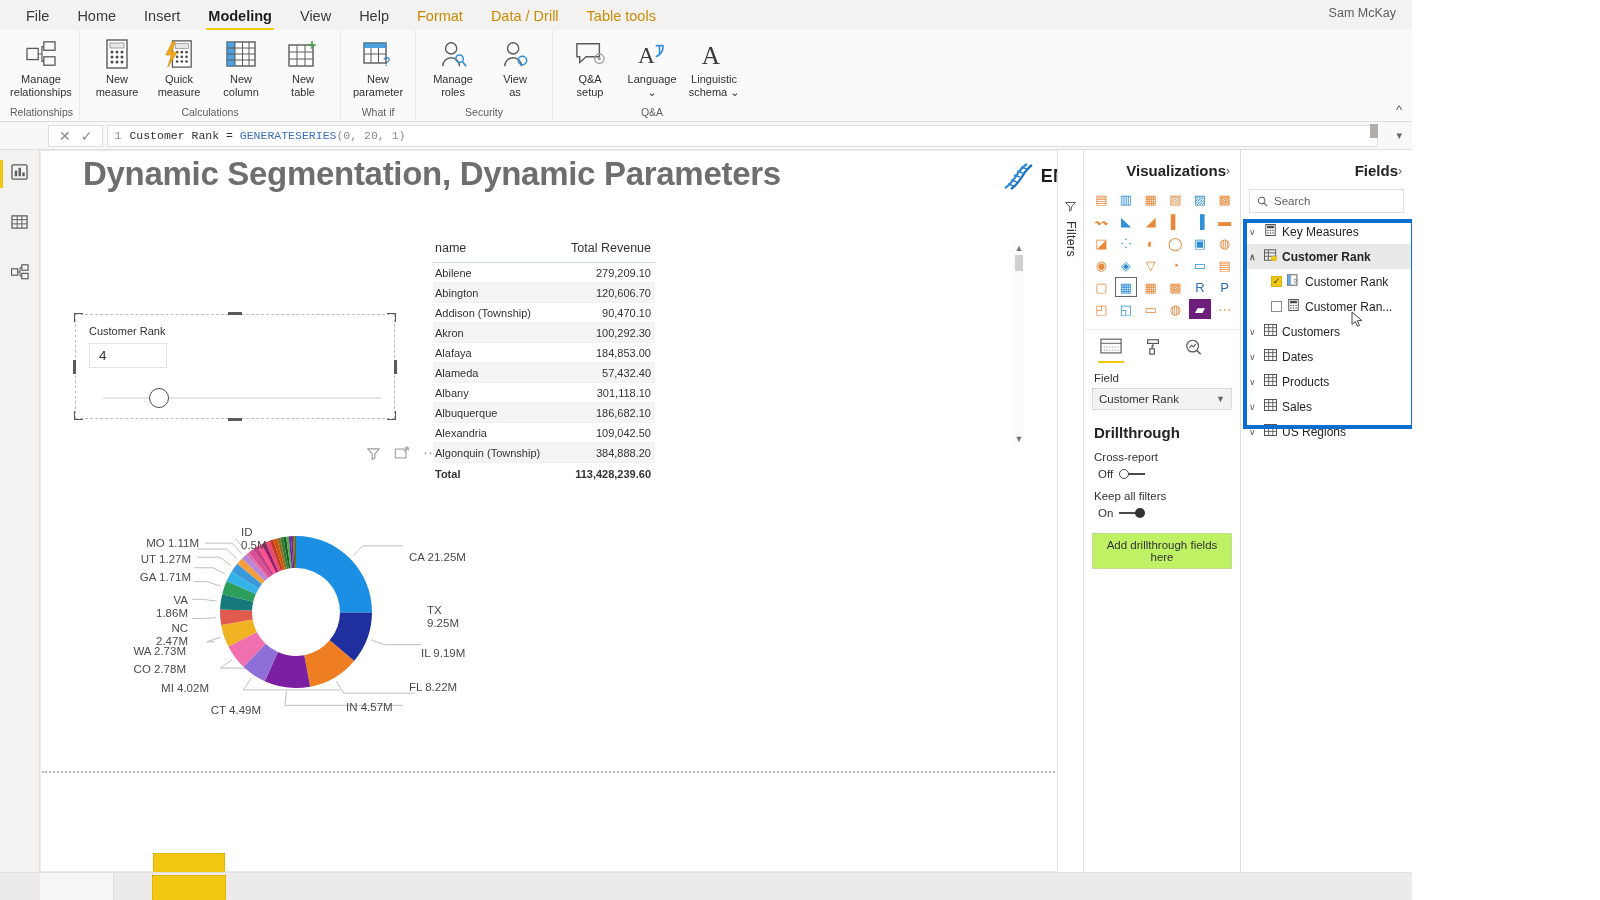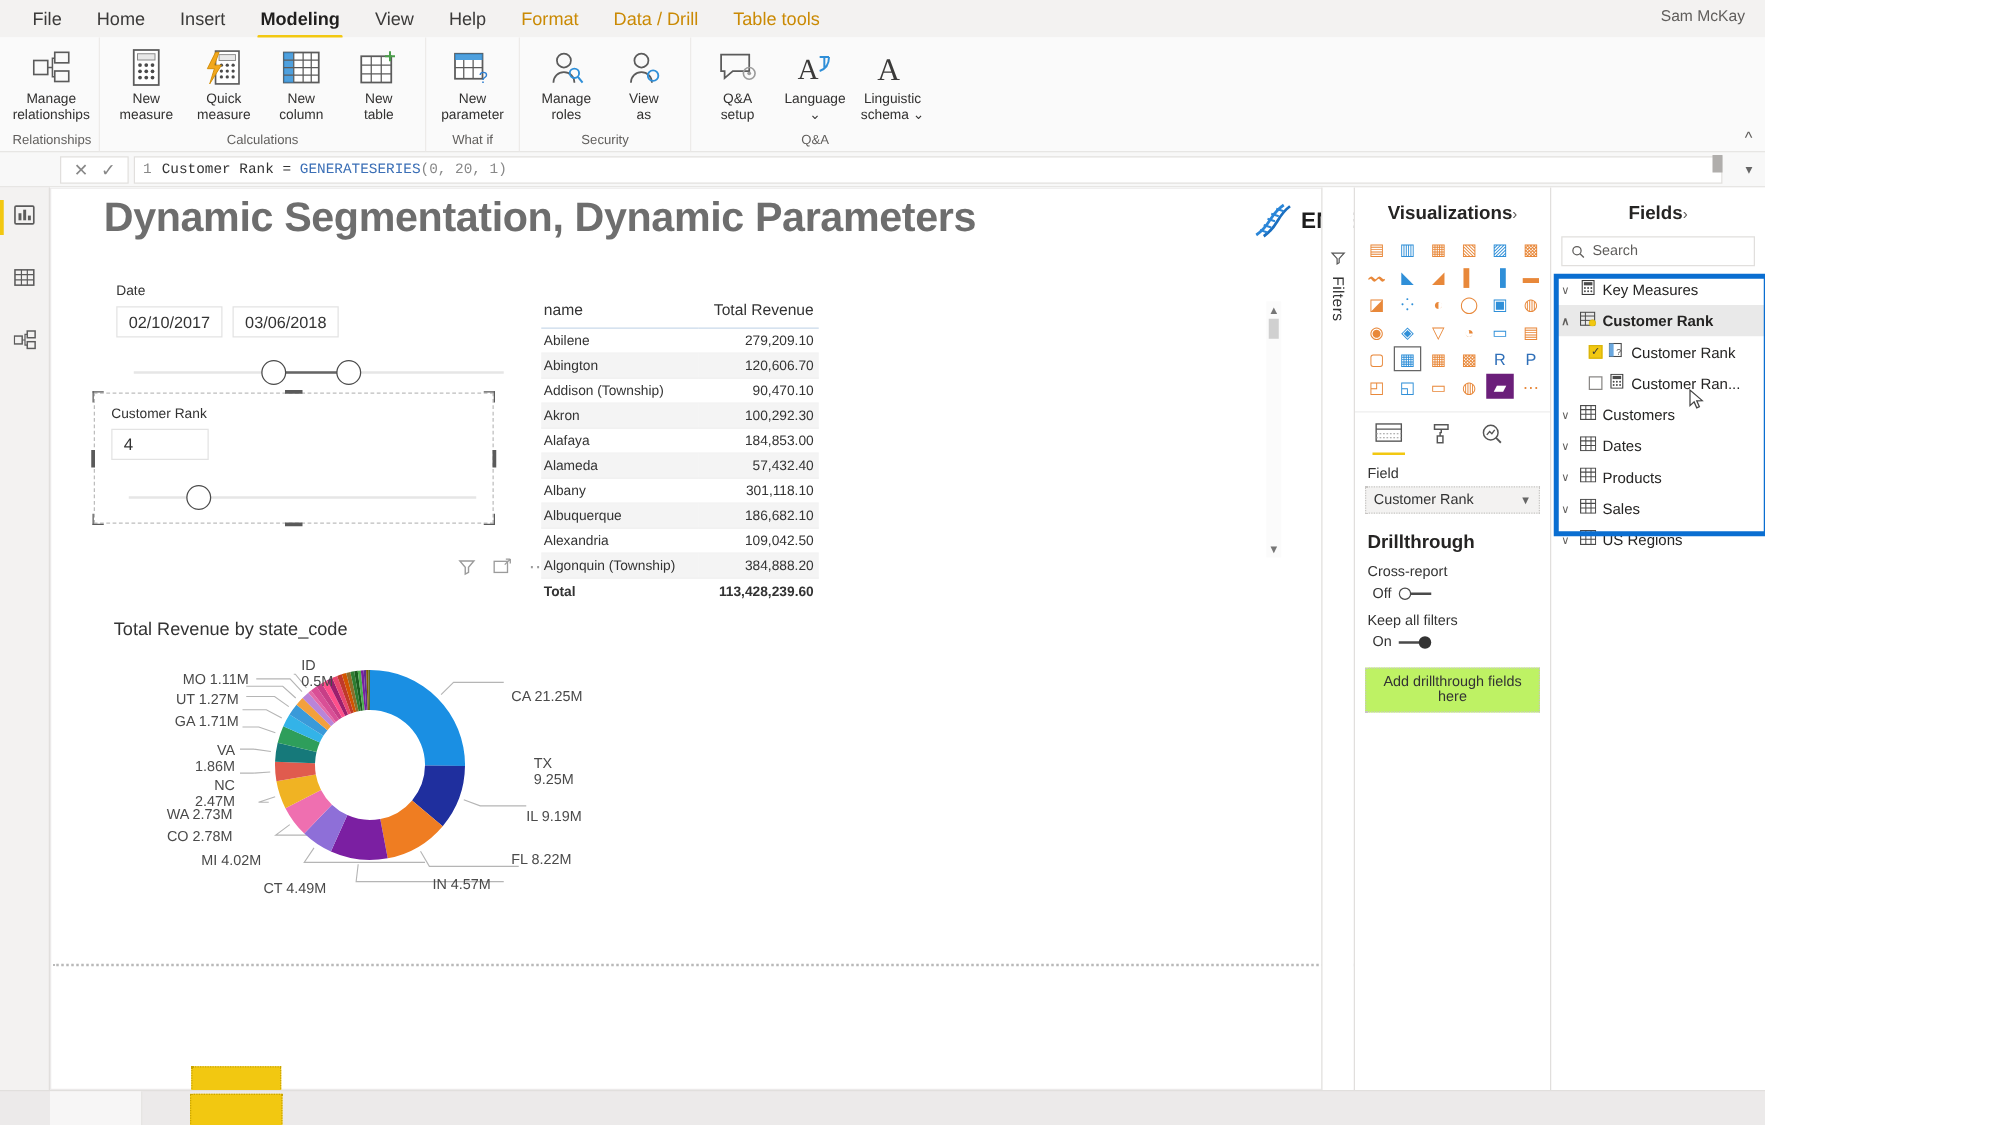--- a/index.html
+++ b/index.html
@@ -210,21 +210,21 @@
   
   .pane-viz {
     position:absolute; right:172px; top:150px; width:157px; bottom:28px;
     background:#fff; border-left:1px solid #e1dfdd; overflow:hidden;
   }
   .pane-fields {
     position:absolute; right:0; top:150px; width:172px; bottom:28px;
     background:#fff; border-left:1px solid #e1dfdd; overflow:hidden;
   }
   .pane-head {
-    display:flex; align-items:center; justify-content:center;
+    display:flex; align-items:center; justify-content:flex-end;
     padding:12px 10px 10px 10px;
   }
   .pane-head .t { font-size:15px; font-weight:bold; color:#252423; }
   .pane-head .c { font-size:12px; color:#605e5c; }
 
   .viz-grid {
     display:grid; grid-template-columns:repeat(6, 1fr); gap:2px;
     padding:0 4px 4px 6px;
   }
   .viz-cell {
@@ -567,33 +567,20 @@
             <line x1="15" y1="14" x2="21" y2="16"></line>
             <line x1="18" y1="10" x2="24" y2="12"></line>
             <line x1="22" y1="6" x2="28" y2="8"></line>
           </g>
         </svg>
         <div class="brand-txt">
           <span class="e">ENTERPRISE</span><span>&nbsp;</span><span class="d">DNA</span>
         </div>
       </div>
 
-      <div class="slicer-date">
-        <div class="slicer-lbl">Date</div>
-        <div class="date-boxes">
-          <div class="date-box">02/10/2017</div>
-          <div class="date-box">03/06/2018</div>
-        </div>
-        <div class="slider-track">
-          <div class="line"></div>
-          <div class="fill" id="dateFill" style="left: 126.48px; width: 59.2px;"></div>
-          <div class="knob" id="dateKnobA" style="left: 116.48px;"></div>
-          <div class="knob" id="dateKnobB" style="left: 175.68px;"></div>
-        </div>
-      </div>
 
       <div class="slicer-icons">
         <svg width="15" height="15" viewBox="0 0 16 16">
           <path d="M2 3 h12 l-4.6 5.4 v4.2 l-2.8 1.6 v-5.8 z" fill="none" stroke="#9b9b9b" stroke-width="1.2"></path>
         </svg>
         <svg width="16" height="15" viewBox="0 0 18 16">
           <rect x="1.5" y="3" width="12" height="10" fill="none" stroke="#9b9b9b" stroke-width="1.2"></rect>
           <path d="M11 6 L16 1 M16 1 h-4 M16 1 v4" stroke="#9b9b9b" stroke-width="1.2" fill="none"></path>
         </svg>
         <span style="font-size:15px;color:#9b9b9b;letter-spacing:1px;">⋯</span>
@@ -675,21 +662,20 @@
             </tbody>
         </table>
         <div class="tbl-scroll">
           <div class="arw">▲</div>
           <div class="thumb"></div>
           <div class="arw">▼</div>
         </div>
       </div>
 
       <div class="donut-wrap">
-        <div class="donut-title">Total Revenue by state_code</div>
         <svg class="donut-svg" width="560" height="212" viewBox="0 0 560 212" id="donutSvg">
             <path d="M205 22 A76 76 0 0 1 280.99557427497695 98.82017718601593 L248.99743773814455 98.4748394234829 A44 44 0 0 0 205 54 Z" fill="#1a8fe3"></path>
             <path d="M154.17234411818285 36.22177246343516 L145.27750433886484 25.41058264453632 L144 25.41058264453632" stroke="#b5b5b5" stroke-width="0.9" fill="none"></path>
             <path d="M150.56436100462724 39.376103787231514 L141.038124180437 29.11692194999702 L114 29.11692194999702" stroke="#b5b5b5" stroke-width="0.9" fill="none"></path>
             <path d="M145.59225950335872 44.42089615266296 L135.1959049164465 35.04455297937898 L106 35.04455297937898" stroke="#b5b5b5" stroke-width="0.9" fill="none"></path>
             <path d="M140.02758536439845 51.32468172128369 L128.65741280316817 43.15650102250834 L106 43.15650102250834" stroke="#b5b5b5" stroke-width="0.9" fill="none"></path>
             <path d="M134.41737453783594 60.342424628398206 L122.06541508195724 53.752348938367895 L103 53.752348938367895" stroke="#b5b5b5" stroke-width="0.9" fill="none"></path>
             <path d="M129.28996121528976 72.15449696334639 L116.04070442796547 67.631533931932 L103 67.631533931932" stroke="#b5b5b5" stroke-width="0.9" fill="none"></path>
             <path d="M125.73283741689367 87.19643873422336 L111.86108396485007 85.30581551271246 L101 85.30581551271246" stroke="#b5b5b5" stroke-width="0.9" fill="none"></path>
             <path d="M125.19363193346685 103.56269862827716 L111.22751752182354 104.53617088822567 L101 104.53617088822567" stroke="#b5b5b5" stroke-width="0.9" fill="none"></path>

